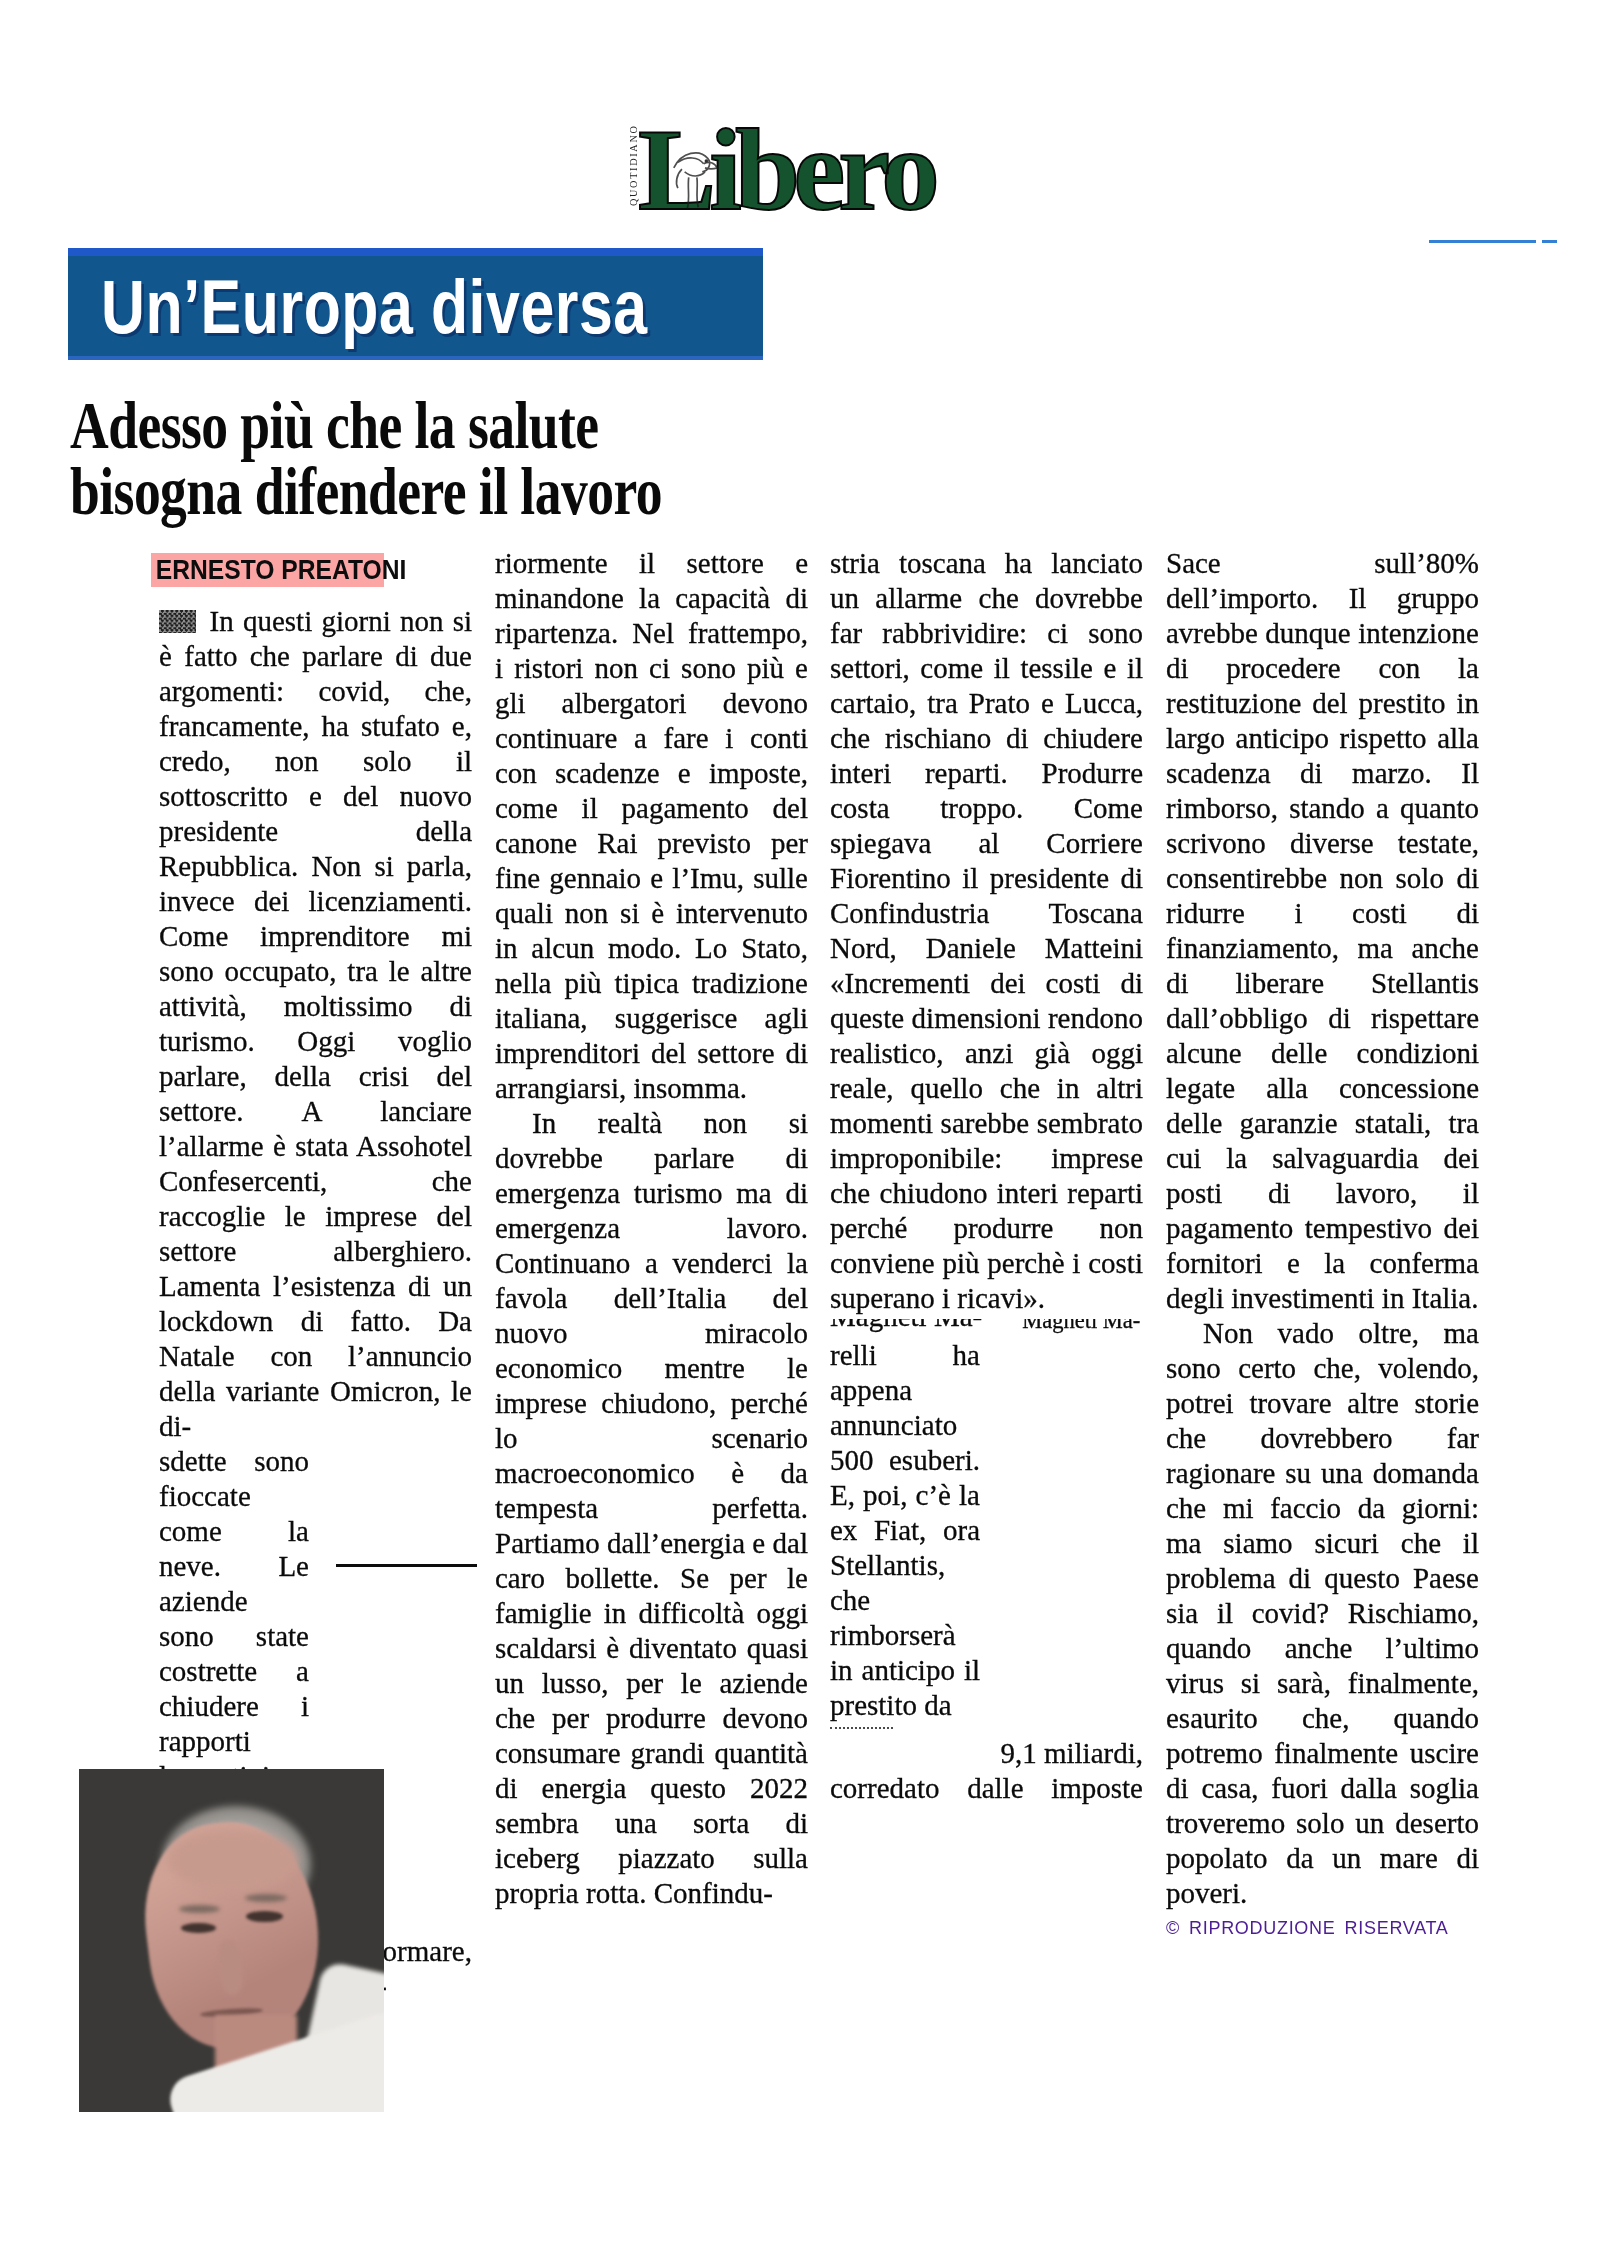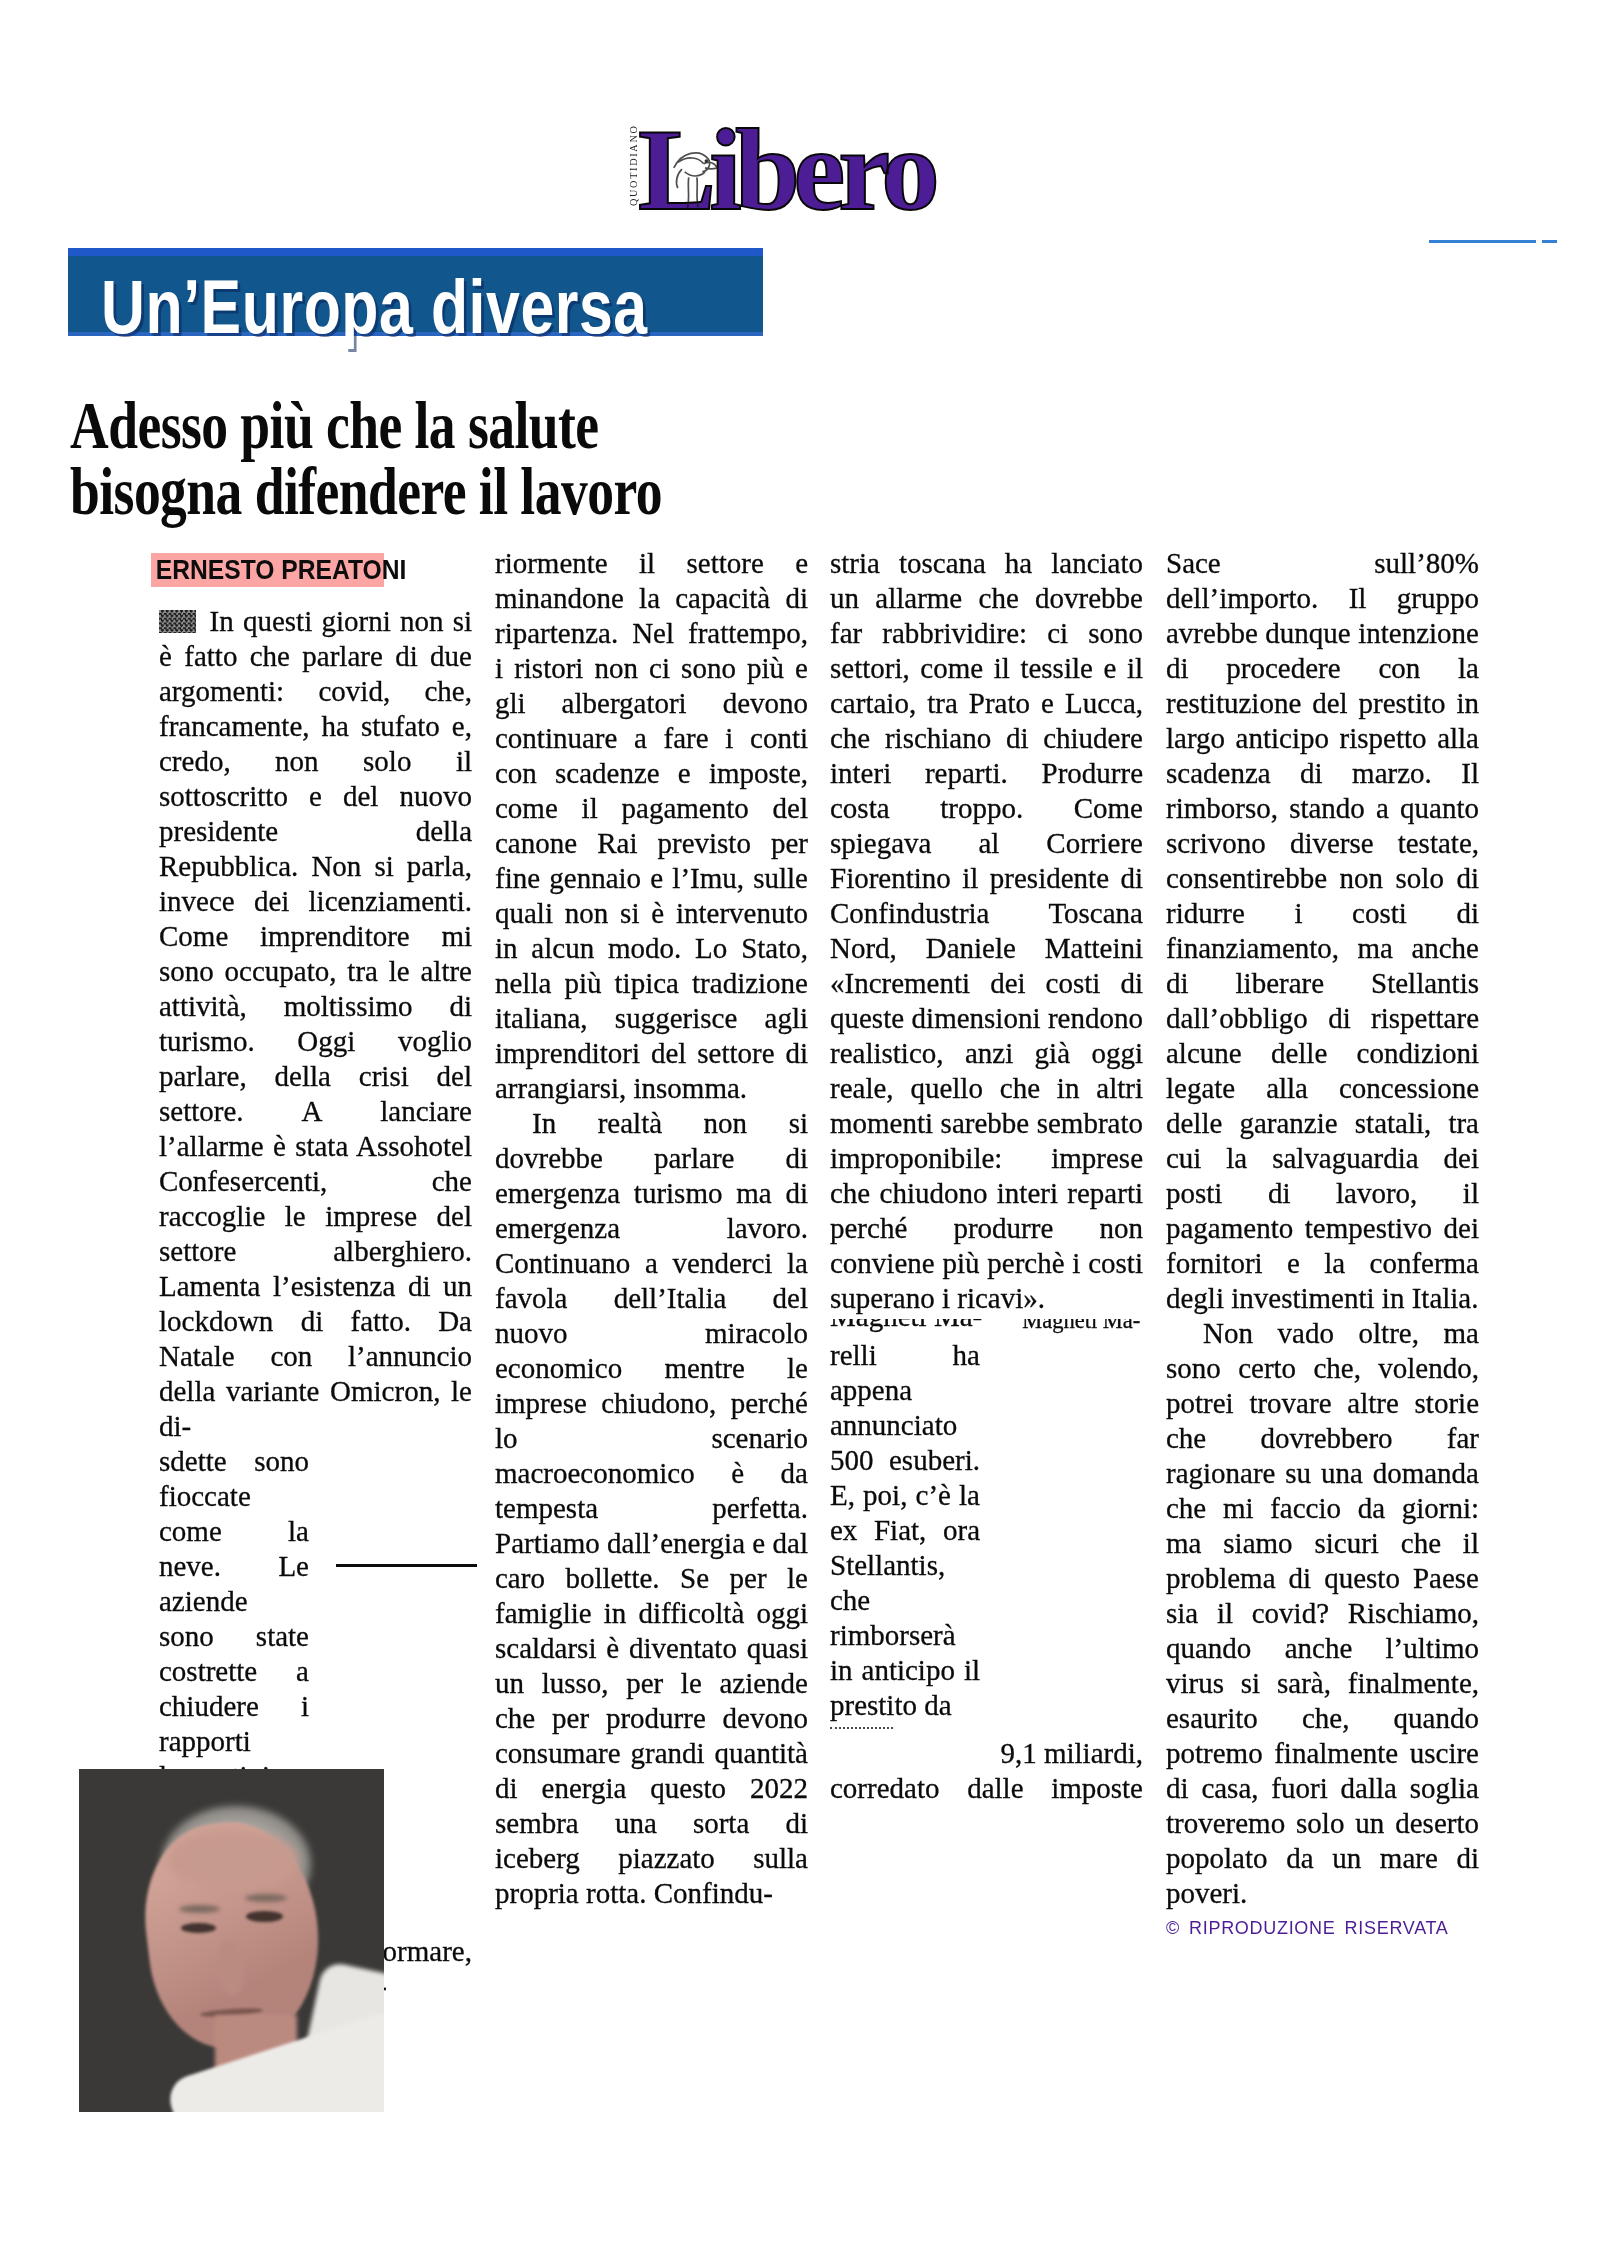--- a/index.html
+++ b/index.html
@@ -11,39 +11,39 @@
     font-family:"Liberation Serif", serif;
   }
   
   .masthead{
     position:absolute;left:638px;top:119px;width:355px;height:102px;
     color:#050505;
   }
   .masthead-title{
     font-family:"Liberation Serif",serif;
     font-weight:bold;font-size:117px;line-height:102px;
-    letter-spacing:-6.8px;color:#4c1d95;
+    letter-spacing:-6.8px;color:#14532d;
     -webkit-text-stroke:2px #080808;
   }
   .masthead-vertical{
     position:absolute;left:-9.6px;top:87px;
     font-family:"Liberation Serif",serif;
     font-size:10.2px;letter-spacing:1.7px;color:#222;
     transform:rotate(-90deg);transform-origin:left top;
     white-space:nowrap;
   }
   .pegasus{position:absolute;left:26px;top:19px;opacity:.9;}
   
   .top-rule{
     position:absolute;left:1429px;top:240px;width:128px;height:3.4px;
     background:linear-gradient(90deg,#3380d4 0 107px,#ffffff 107px 113px,#3380d4 113px 100%);
   }
   
   .kicker{
-    position:absolute;left:68px;top:248px;width:695px;height:88px;
+    position:absolute;left:68px;top:248px;width:695px;height:112px;
     background:#11568c;
   }
   .kicker-stripe{position:absolute;left:0;top:0;width:100%;height:8.2px;background:#1f58c9;}
   .kicker-stripe-bottom{position:absolute;left:0;bottom:0;width:100%;height:4.1px;background:#2a66c0;}
   .kicker-text{
     position:absolute;left:33px;top:20.5px;
     font-family:"Liberation Sans",sans-serif;font-weight:bold;
     font-size:76px;line-height:76px;color:#ffffff;
     white-space:nowrap;
     display:inline-block;transform:scaleX(0.80);transform-origin:0 50%;

